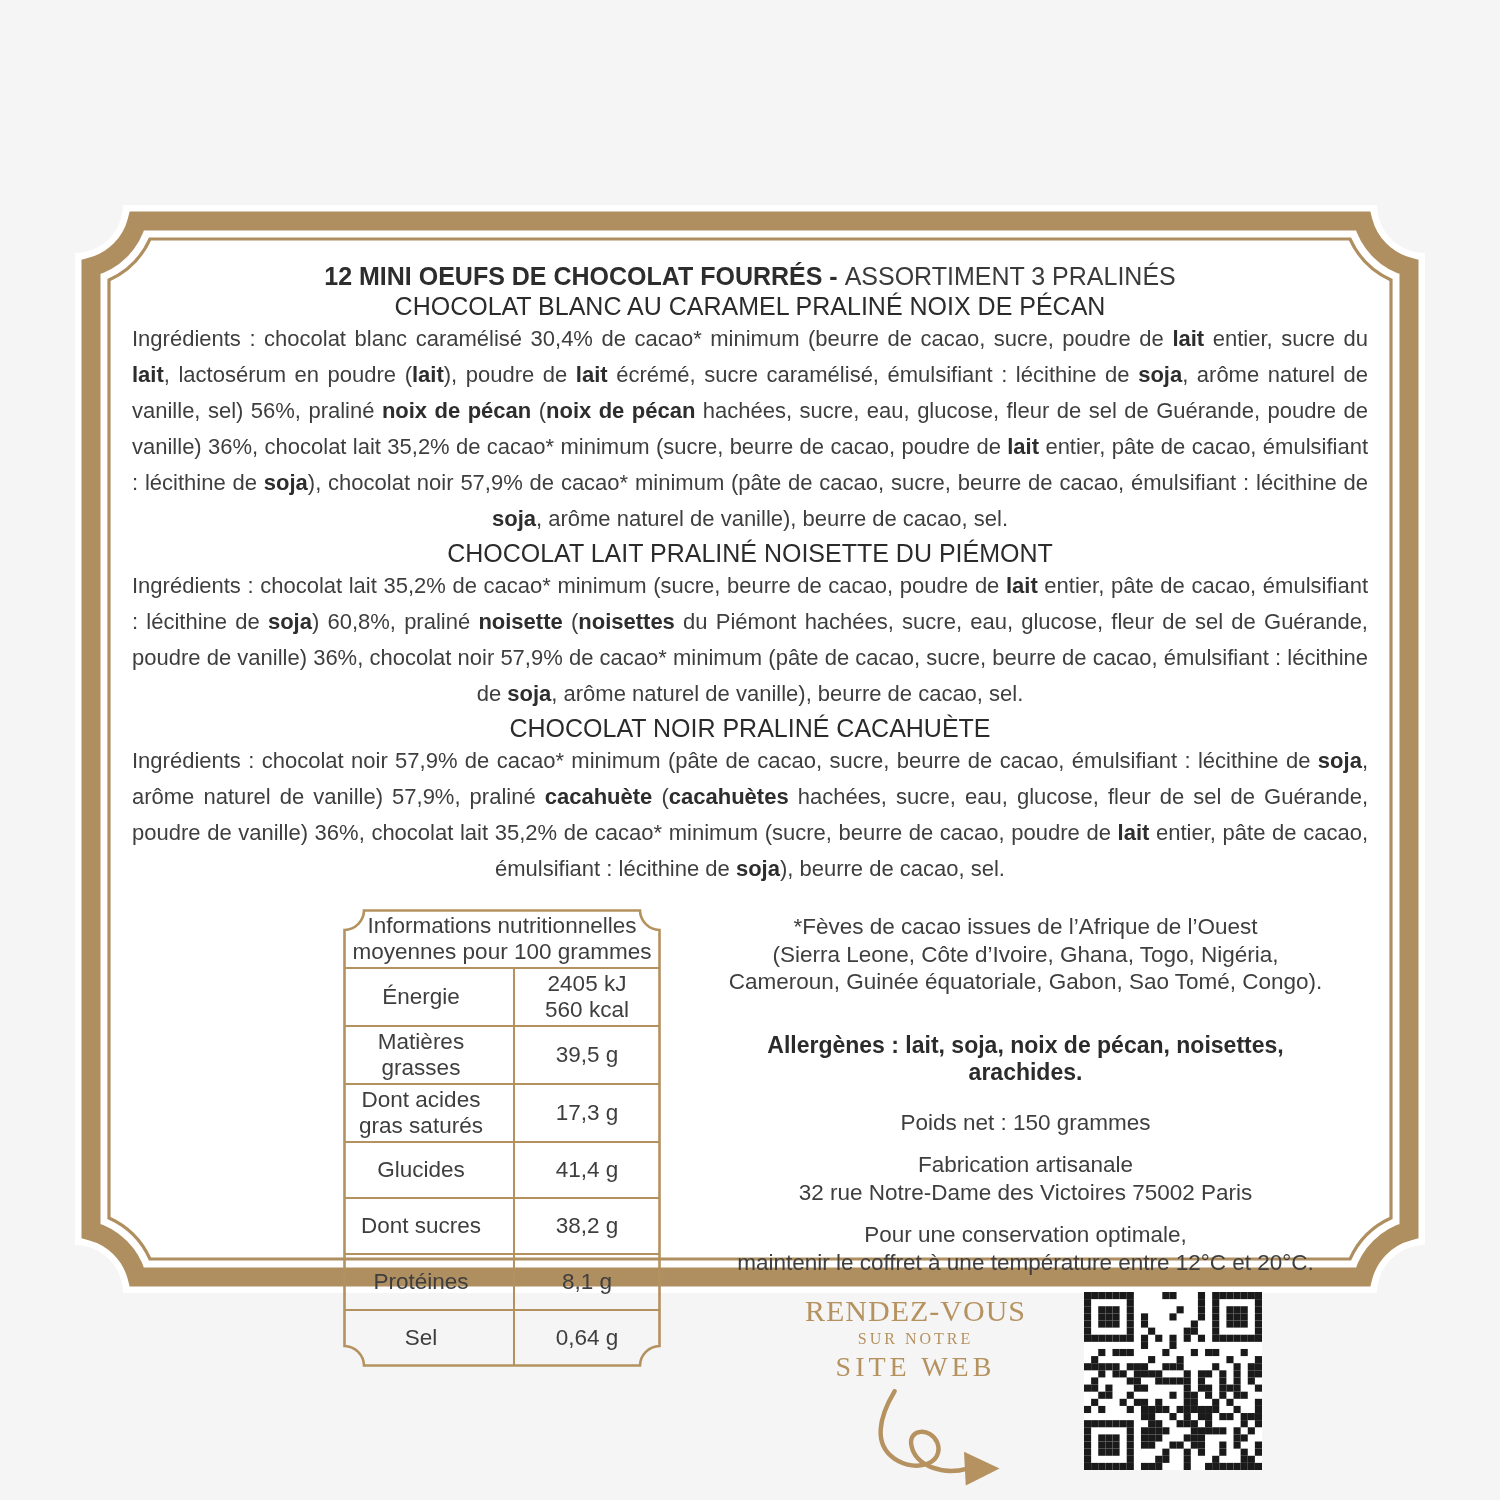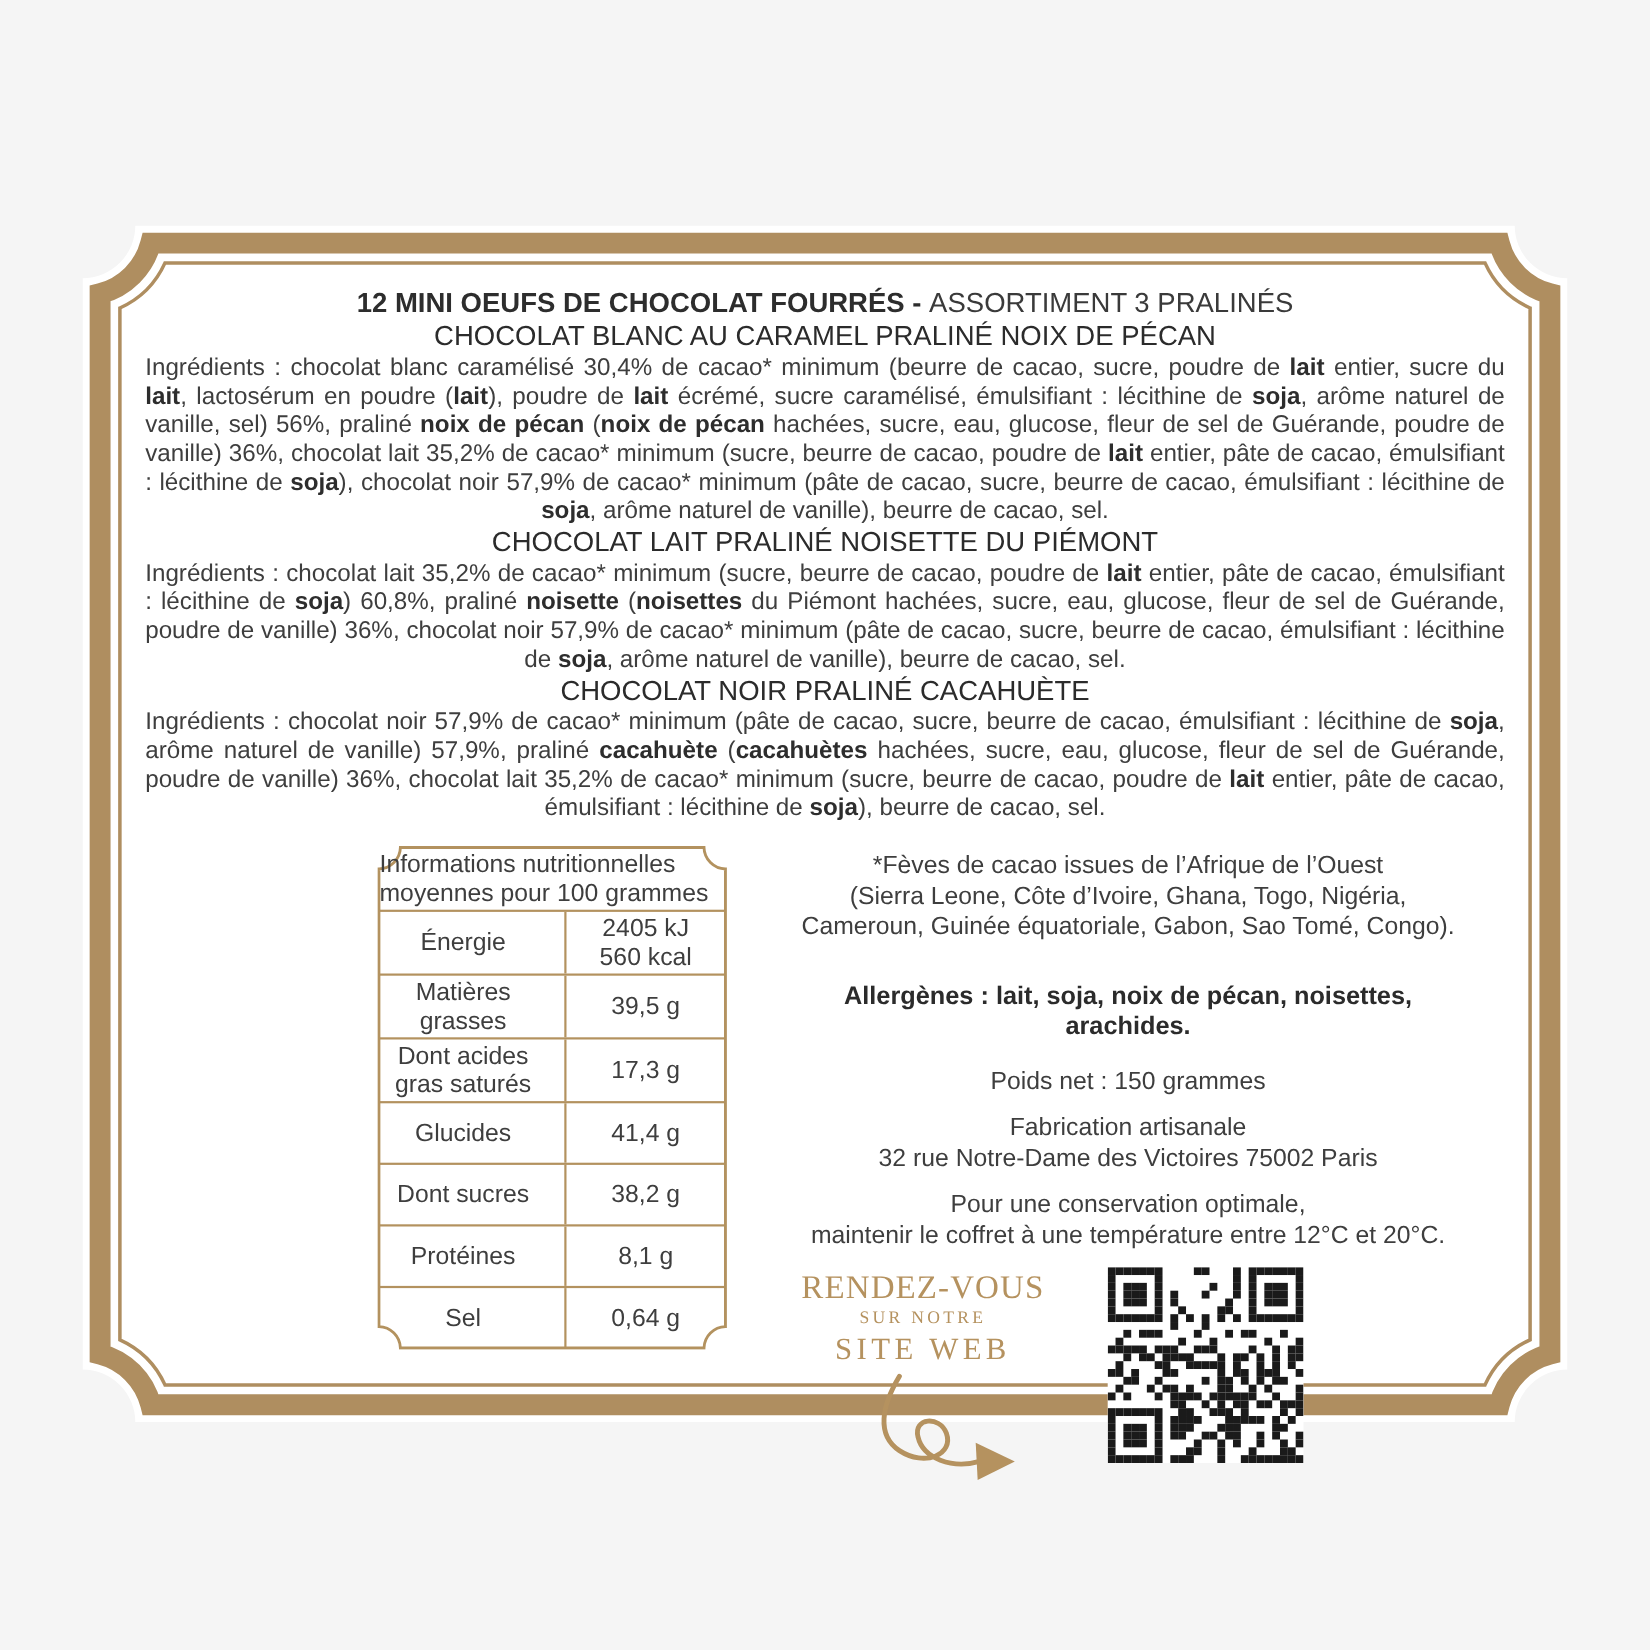--- a/index.html
+++ b/index.html
@@ -11,50 +11,50 @@
     -webkit-font-smoothing:antialiased;
   }
   .card{position:absolute;left:75px;top:205px;width:1350px;height:1088px;}
   .frame-svg{position:absolute;left:0;top:0;width:1350px;height:1088px;}
   .content{position:absolute;left:57px;top:56px;width:1236px;}
 
   .product-title{text-align:center;font-size:25px;line-height:30px;color:#3a3a3a;}
   .product-title b{font-weight:700;color:#2d2d2d;}
   .section-heading{text-align:center;font-weight:400;font-size:25px;line-height:30px;color:#2b2b2b;margin:0;}
   .ingredients{
-    font-size:22px;line-height:26px;
+    font-size:22px;line-height:36px;
     text-align:justify;text-align-last:center;-moz-text-align-last:center;
     color:#3e3e3e;margin:0 0 1px 0;
   }
   .ingredients b{font-weight:700;color:#2d2d2d;}
 
   .bottom{display:flex;align-items:flex-start;margin-top:22px;}
 
   
   .nutrition{position:relative;flex:none;width:318px;height:458px;margin-left:211px;}
   .nutrition-outline{position:absolute;left:0;top:0;width:318px;height:458px;}
   .nutrition-inner{position:absolute;left:2px;top:2px;width:314px;height:454px;display:flex;flex-direction:column;}
   .nut-header{height:56px;flex:none;display:flex;flex-direction:column;justify-content:center;
-    text-align:left;font-size:22.5px;line-height:26px;color:#3e3e3e;}
+    text-align:center;font-size:22.5px;line-height:26px;color:#3e3e3e;}
   .nut-row{flex:1;display:flex;border-top:2.2px solid #b3925f;gap:16px;}
   .nut-label{width:152px;flex:none;display:flex;align-items:center;justify-content:center;
     text-align:center;font-size:22.5px;line-height:26px;padding:2px 8px;box-sizing:border-box;}
   .nut-value{flex:1;display:flex;align-items:center;justify-content:center;border-left:2.2px solid #b3925f;
     text-align:center;font-size:22.5px;line-height:26px;padding:2px 4px;box-sizing:border-box;}
 
   
   .rightcol{width:625px;margin-left:52px;text-align:center;font-size:22.5px;line-height:27.5px;color:#3e3e3e;}
   .origin-note{margin-top:4px;}
   .allergens-block{margin-top:36px;}
   .allergens-main{font-weight:700;font-size:23px;color:#2b2b2b;}
   .net-weight{margin-top:22px;}
   .manufacture{margin-top:15px;}
   .storage{margin-top:15px;}
 
-  .qr-area{display:flex;justify-content:flex-start;align-items:flex-start;margin-top:16px;}
+  .qr-area{display:flex;justify-content:center;align-items:flex-start;margin-top:16px;}
   .promo{width:252px;flex:none;padding-top:4px;color:#b5925f;
     font-family:"Liberation Serif","DejaVu Serif",serif;}
   .promo-line1{font-size:30px;line-height:30px;letter-spacing:1px;}
   .promo-line2{font-size:16px;line-height:26px;letter-spacing:3px;}
   .promo-line3{font-size:28px;line-height:30px;letter-spacing:4px;}
   .swirl{margin:4px 0 0 78px;display:block;}
   .qr-box{width:178px;height:178px;flex:none;margin-left:42px;background:#fff;}
 </style>
 </head>
 <body>

